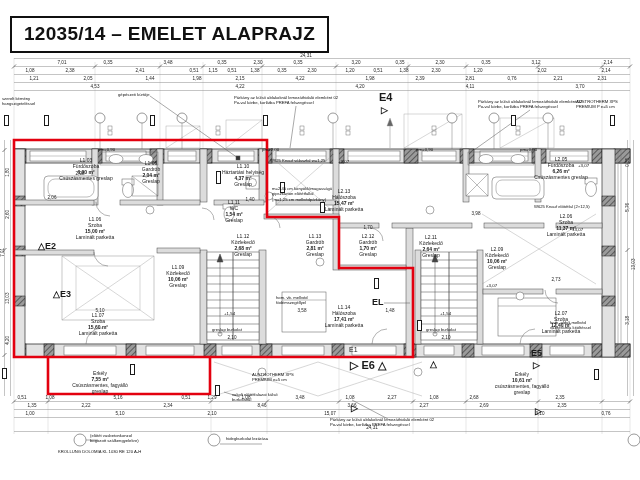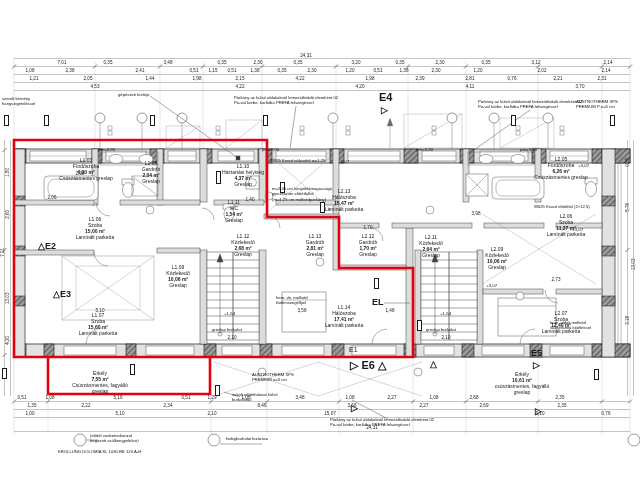--- a/index.html
+++ b/index.html
@@ -372,20 +372,23 @@
       <line x1="224" y1="392" x2="240" y2="397"></line>
       <line x1="384" y1="303" x2="410" y2="303"></line>
     </g>
 
     <g stroke="#e3000f" stroke-width="2.6" fill="none" stroke-linejoin="miter">
       <path d="M14,140 H267 V217 H339 V268 H413 V357 H14 Z"></path>
       <path d="M48,357 V394 H210 V357"></path>
     </g>
   </svg>
 
+  <div class="title-box">
+    <span>12035/14 – EMELET ALAPRAJZ</span>
+  </div>
 
   <div>
       <div class="room" style="position: absolute; left: 54px; top: 157px;">
       <span>L1.03</span>
       <span>Fürdőszoba</span>
       <span class="b">6,00 m²</span>
       <span>Csúszásmentes greslap</span>
     </div>
       <div class="room" style="position: absolute; left: 119px; top: 160px;">
       <span>L1.05</span>

